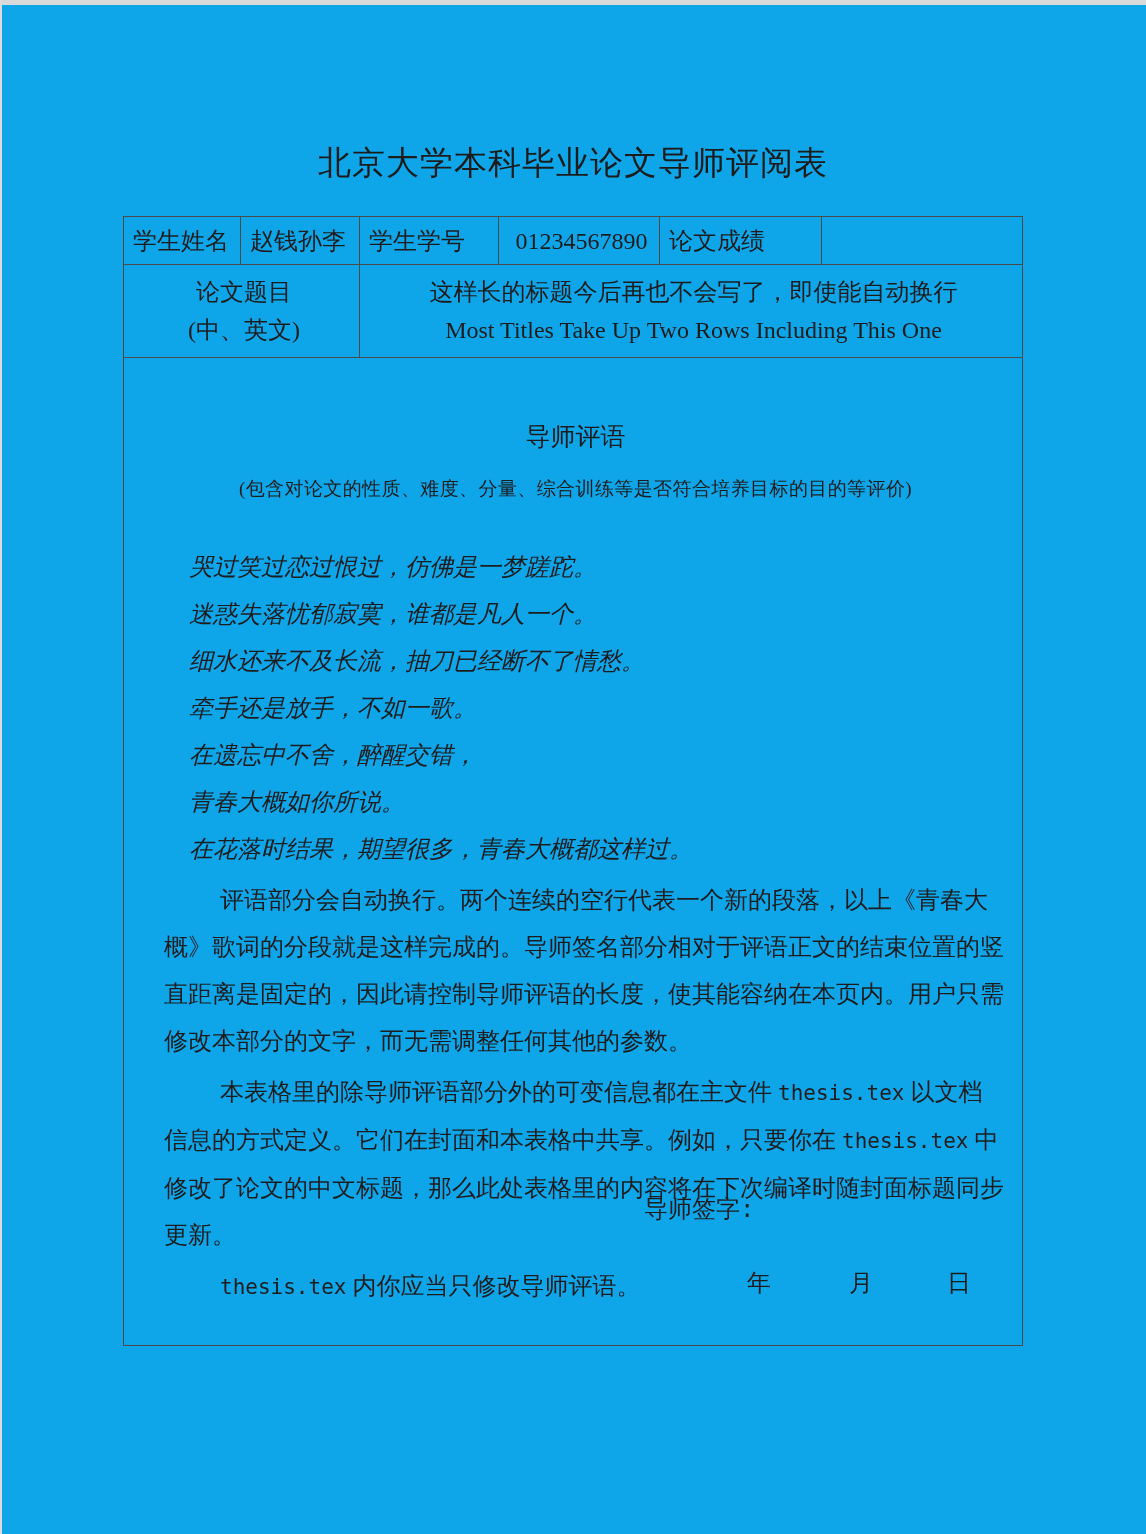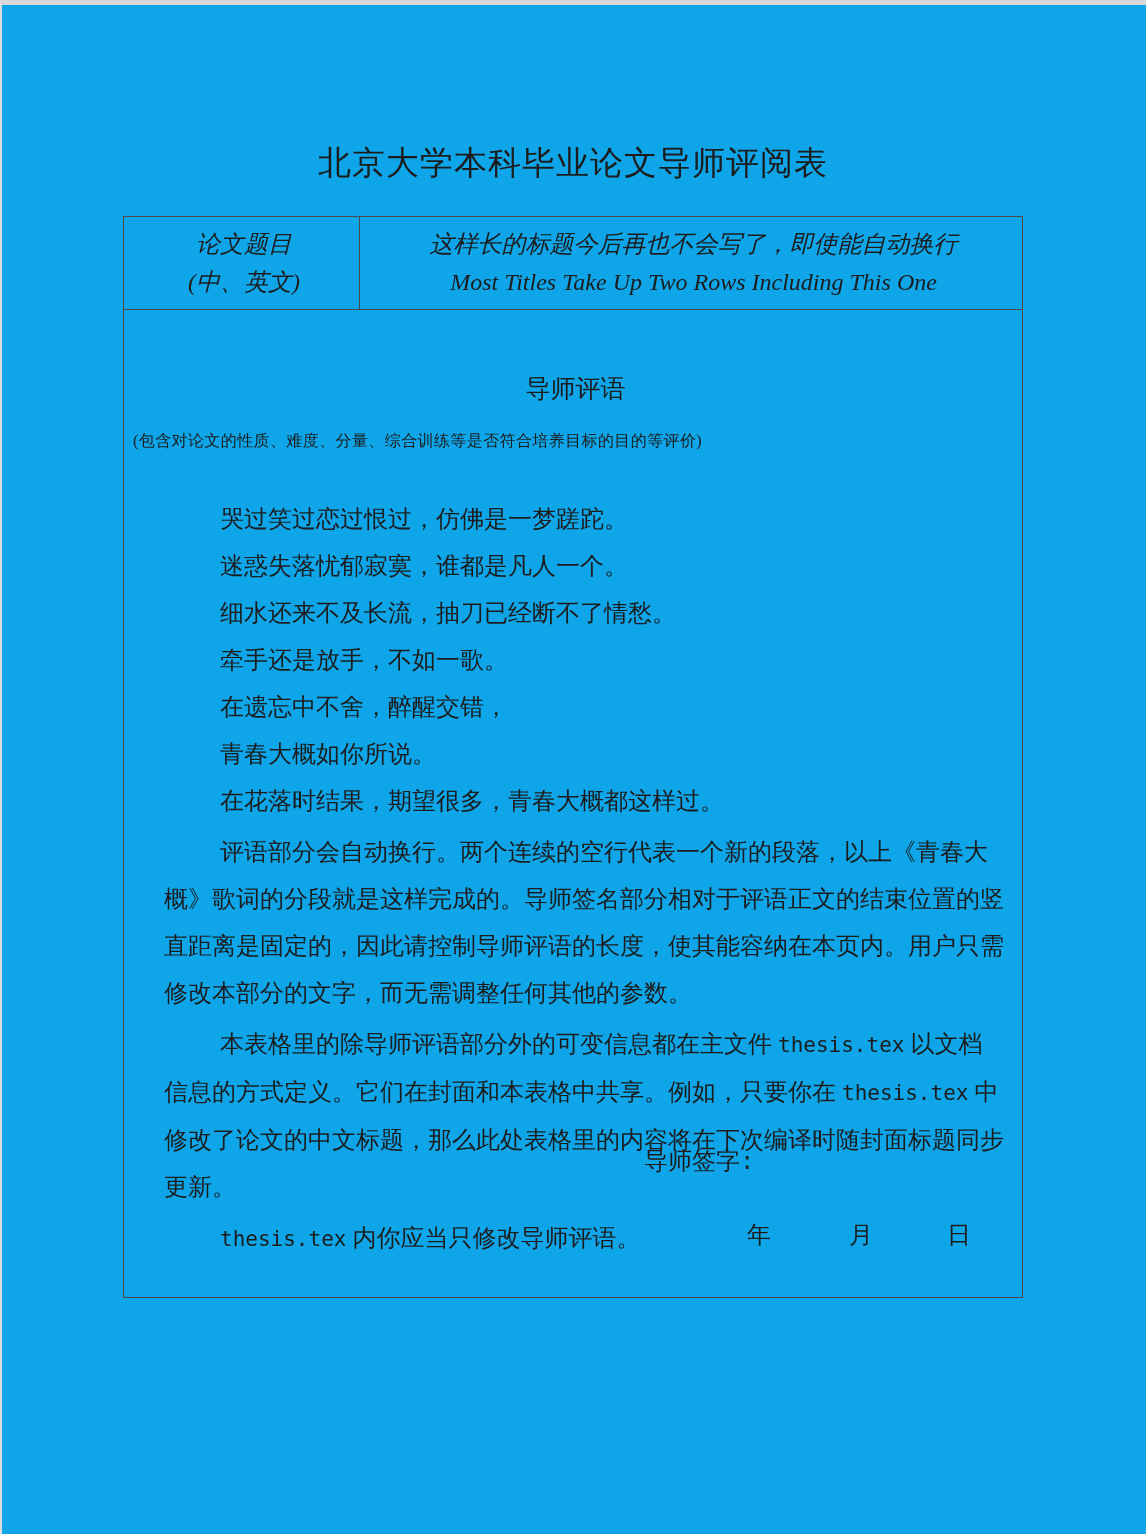--- a/index.html
+++ b/index.html
@@ -33,45 +33,46 @@
   table.info td {
     border: 1.6px solid #4a4a4a;
     font-size: 24px; line-height: 38px;
     padding: 2px 4px 2px 9px;
     vertical-align: middle;
     overflow: hidden;
   }
   tr.r1 td { height: 43px; }
   tr.r2 td { height: 42px; }
   tr.r3 td { height: 92px; }
-  tr.r4 td { height: 88px; font-style: italic; }
+  tr.r4 td { height: 88px; }
   td.center { text-align: center; padding-left: 2px; padding-right: 2px; }
   td.tight { padding-left: 6px; padding-right: 0; letter-spacing: -0.7px; white-space: nowrap; }
   td.wrap2 { line-height: 37px; padding-top: 0; padding-bottom: 0; }
   td.comment-cell {
     height: 983px;
     vertical-align: top;
     padding: 0;
     position: relative;
   }
   .comment-head {
     margin-top: 34px;
     text-align: center;
     font-size: 25px; line-height: 30px;
   }
   .comment-note {
     margin-top: 22px;
-    font-size: 16px; line-height: 30px;
+    text-align: center;
+    font-size: 19px; line-height: 30px;
     letter-spacing: 0.4px;
   }
   .comment-body {
     margin: 40px 9px 0 27px;
     font-size: 24px; line-height: 47px;
   }
-  .poem { margin-left: 60px; }
+  .poem { margin-left: 29px; font-style: italic; }
   .poem-line { margin: 0; }
   .cpara { margin: 4px; text-indent: 56px; }
   .mono {
     font-family: "DejaVu Sans Mono", "Liberation Mono", monospace;
     font-weight: normal;
     font-size: 21px;
   }
   .sig-label {
     position: absolute; left: 520px; top: 834px;
     font-size: 24px;
@@ -93,20 +94,28 @@
   <table class="info">
     <colgroup>
       <col style="width:117px">
         <col style="width:119px">
         <col style="width:139px">
       <col style="width:161px">
         <col style="width:162px">
         <col style="width:201px">
     </colgroup>
     <tbody>
+        <tr class="r1">
+      <td>学生姓名</td>
+      <td>赵钱孙李</td>
+      <td>学生学号</td>
+      <td class="center">01234567890</td>
+      <td>论文成绩</td>
+      <td></td>
+    </tr>
     <tr class="r4">
       <td colspan="2" class="center wrap2">
         <div>论文题目</div>
         <div>(中、英文)</div>
       </td>
       <td colspan="4" class="center wrap2">
         <div>这样长的标题今后再也不会写了，即使能自动换行</div>
         <div>Most Titles Take Up Two Rows Including This One</div>
       </td>
     </tr>

